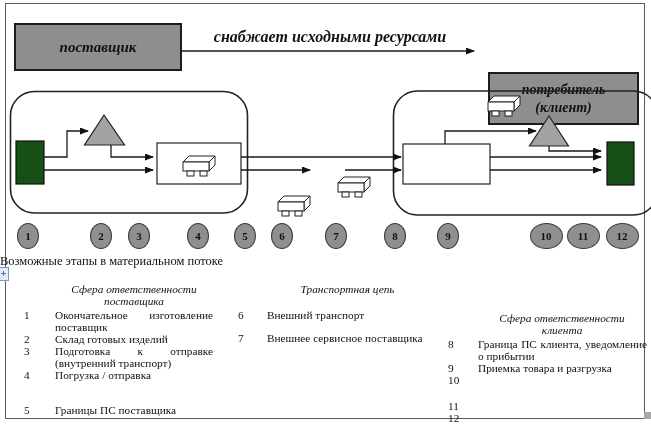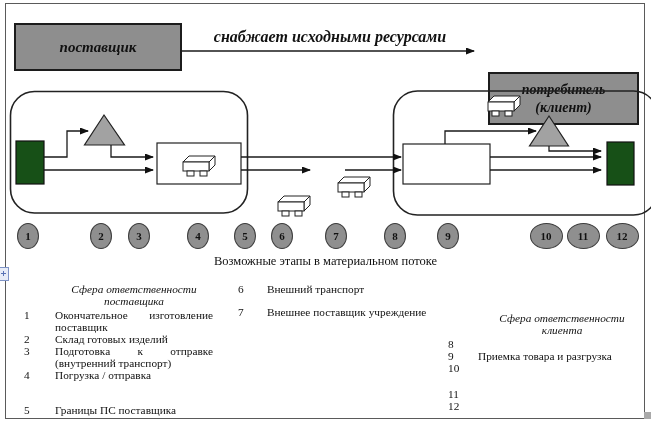--- a/index.html
+++ b/index.html
@@ -25,21 +25,21 @@
   .shape-tri{fill:var(--triangle_gray);stroke:#222;stroke-width:1.2px;}
   .shape-white{fill:#fff;stroke:#222;stroke-width:1.2px;}
   .flow{fill:none;stroke:var(--line_black);stroke-width:1.3px;}
 
   
   .stage-circle{position:absolute;height:26px;border-radius:50%;
         background:var(--circle_gray);border:1px solid #3c3c3c;box-sizing:border-box;
         display:flex;align-items:center;justify-content:center;
         font-weight:bold;font-size:11px;}
 
-  .caption{position:absolute;left:0;top:254px;width:651px;text-align:center;font-size:12.5px;}
+  .caption{position:absolute;left:0;top:254px;width:651px;font-size:12.5px;}
 
   
   .list-col{position:absolute;top:283px;font-size:11.3px;line-height:12px;}
   .col-left{left:18px;width:196px;}
   .col-mid{left:232px;width:198px;}
   .col-right{left:444px;width:204px;}
   .hdr{font-style:italic;text-align:center;margin-bottom:2px;}
   .col-left .hdr{margin-left:37px;width:158px;}
   .col-mid .hdr{margin-left:35px;width:161px;margin-bottom:14px;}
   .col-right .hdr{margin-left:34px;width:168px;margin-top:29px;}
@@ -165,33 +165,35 @@
       <div class="item">
         <div class="num">4</div>
         <div class="txt">Погрузка / отправка</div>
       </div>
       <div class="item gap">
         <div class="num">5</div>
         <div class="txt">Границы ПС поставщика</div>
       </div>
     </div>
   <div class="list-col col-mid">
+      <div class="hdr">Транспортная цепь</div>
       <div class="item">
         <div class="num">6</div>
         <div class="txt">Внешний транспорт</div>
       </div>
       <div class="item">
         <div class="num">7</div>
-        <div class="txt">Внешнее поставщик учреждение</div>
+        <div class="txt">Внешнее сервисное поставщика</div>
       </div>
     </div>
   <div class="list-col col-right">
       <div class="hdr">Сфера ответственности клиента</div>
       <div class="item">
         <div class="num">8</div>
+        <div class="txt">Граница ПС клиента, уведомление о прибытии</div>
       </div>
       <div class="item">
         <div class="num">9</div>
         <div class="txt">Приемка товара и разгрузка</div>
       </div>
       <div class="item">
         <div class="num">10</div>
       </div>
       <div class="item gap">
         <div class="num">11</div>

